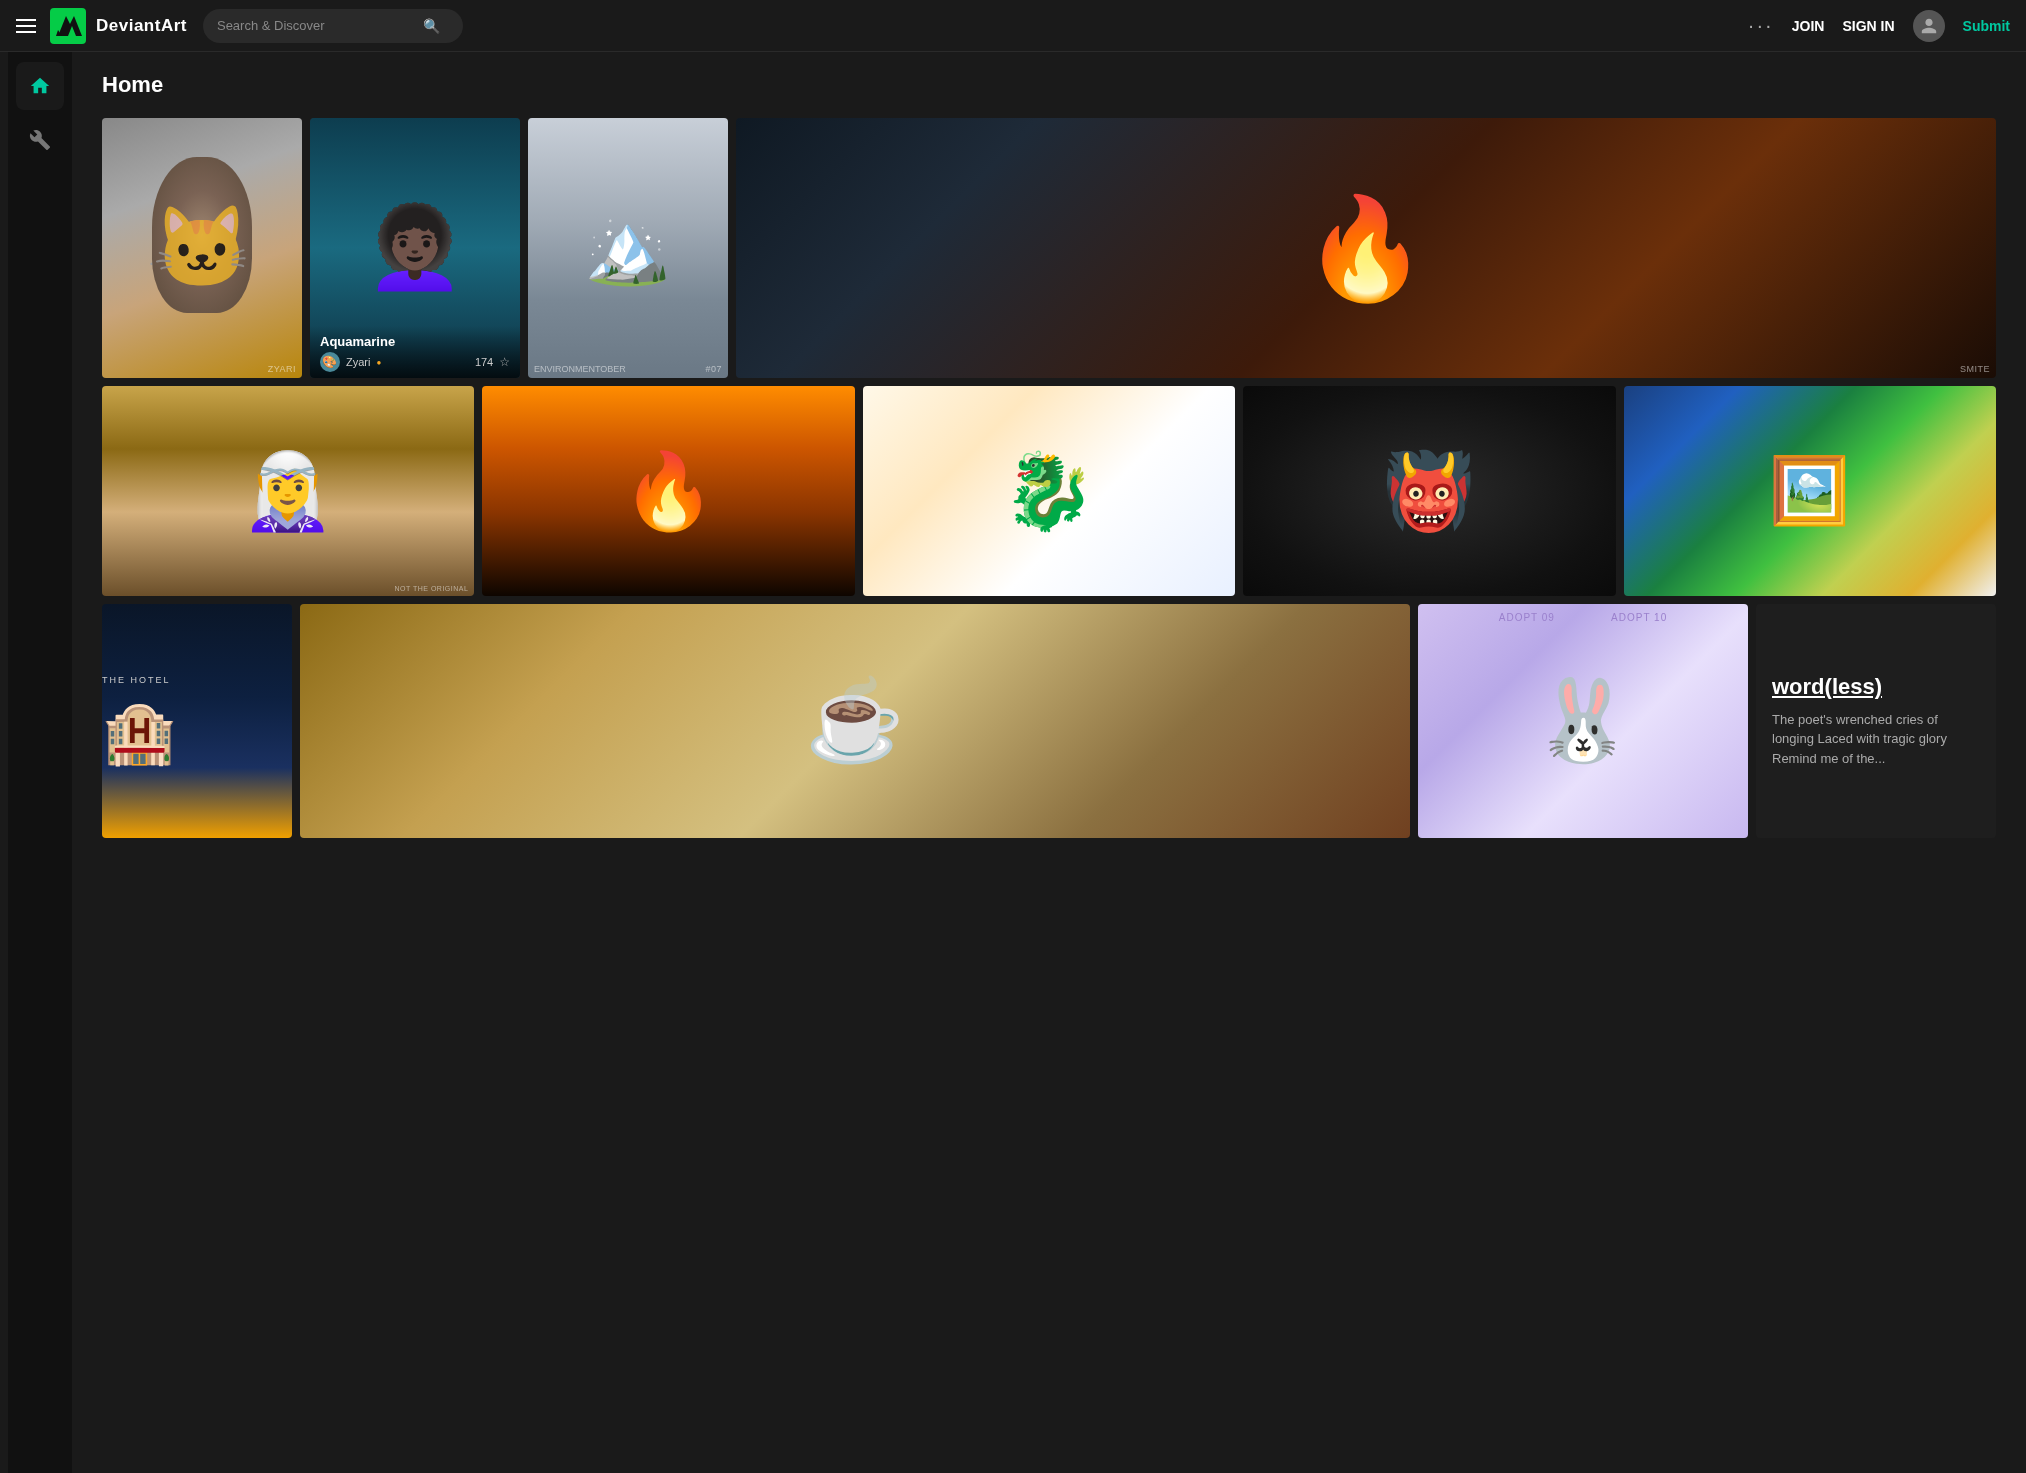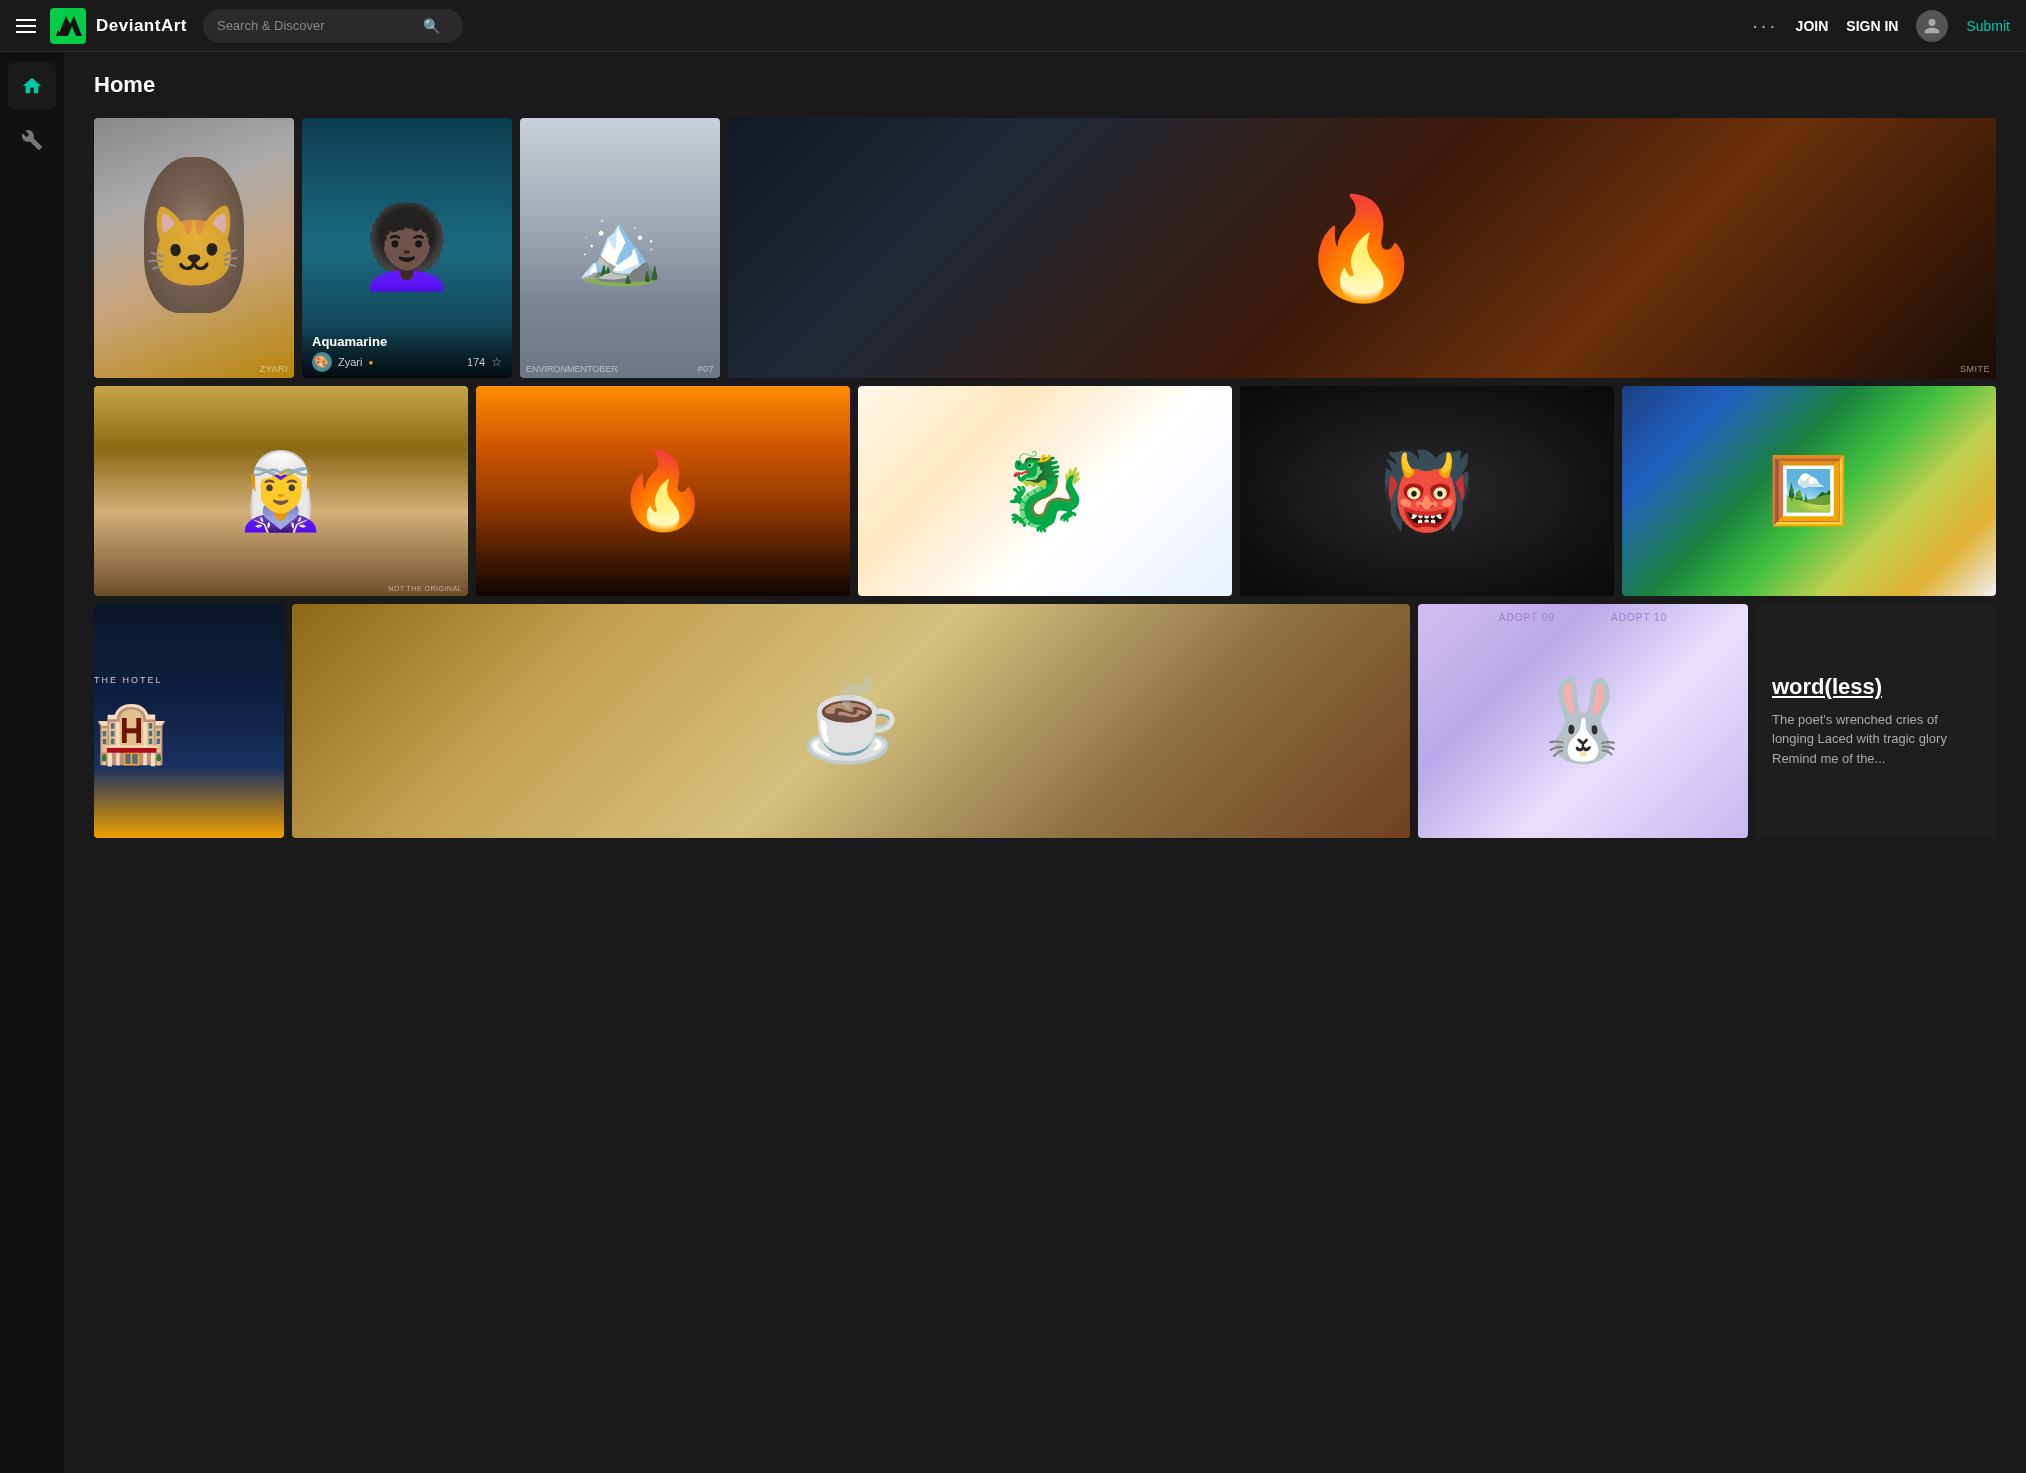--- a/index.html
+++ b/index.html
@@ -78,28 +78,28 @@
       width: 32px; height: 32px;
       background: #555;
       border-radius: 50%;
       display: flex; align-items: center; justify-content: center;
       cursor: pointer;
     }
     .avatar-btn svg { width: 18px; height: 18px; fill: #aaa; }
     .submit-btn {
       color: #00c8a0;
       font-size: 14px;
-      font-weight: normal;
+      font-weight: bold;
       cursor: pointer;
       background: transparent;
       border: none;
     }
 
     
-    .layout { display: flex; }
+    .layout { display: flex; padding-left: 8px; }
     .sidebar {
       width: 64px;
       background: #111;
       min-height: calc(100vh - 52px);
       display: flex;
       flex-direction: column;
       align-items: center;
       padding-top: 10px;
       gap: 6px;
       flex-shrink: 0;

